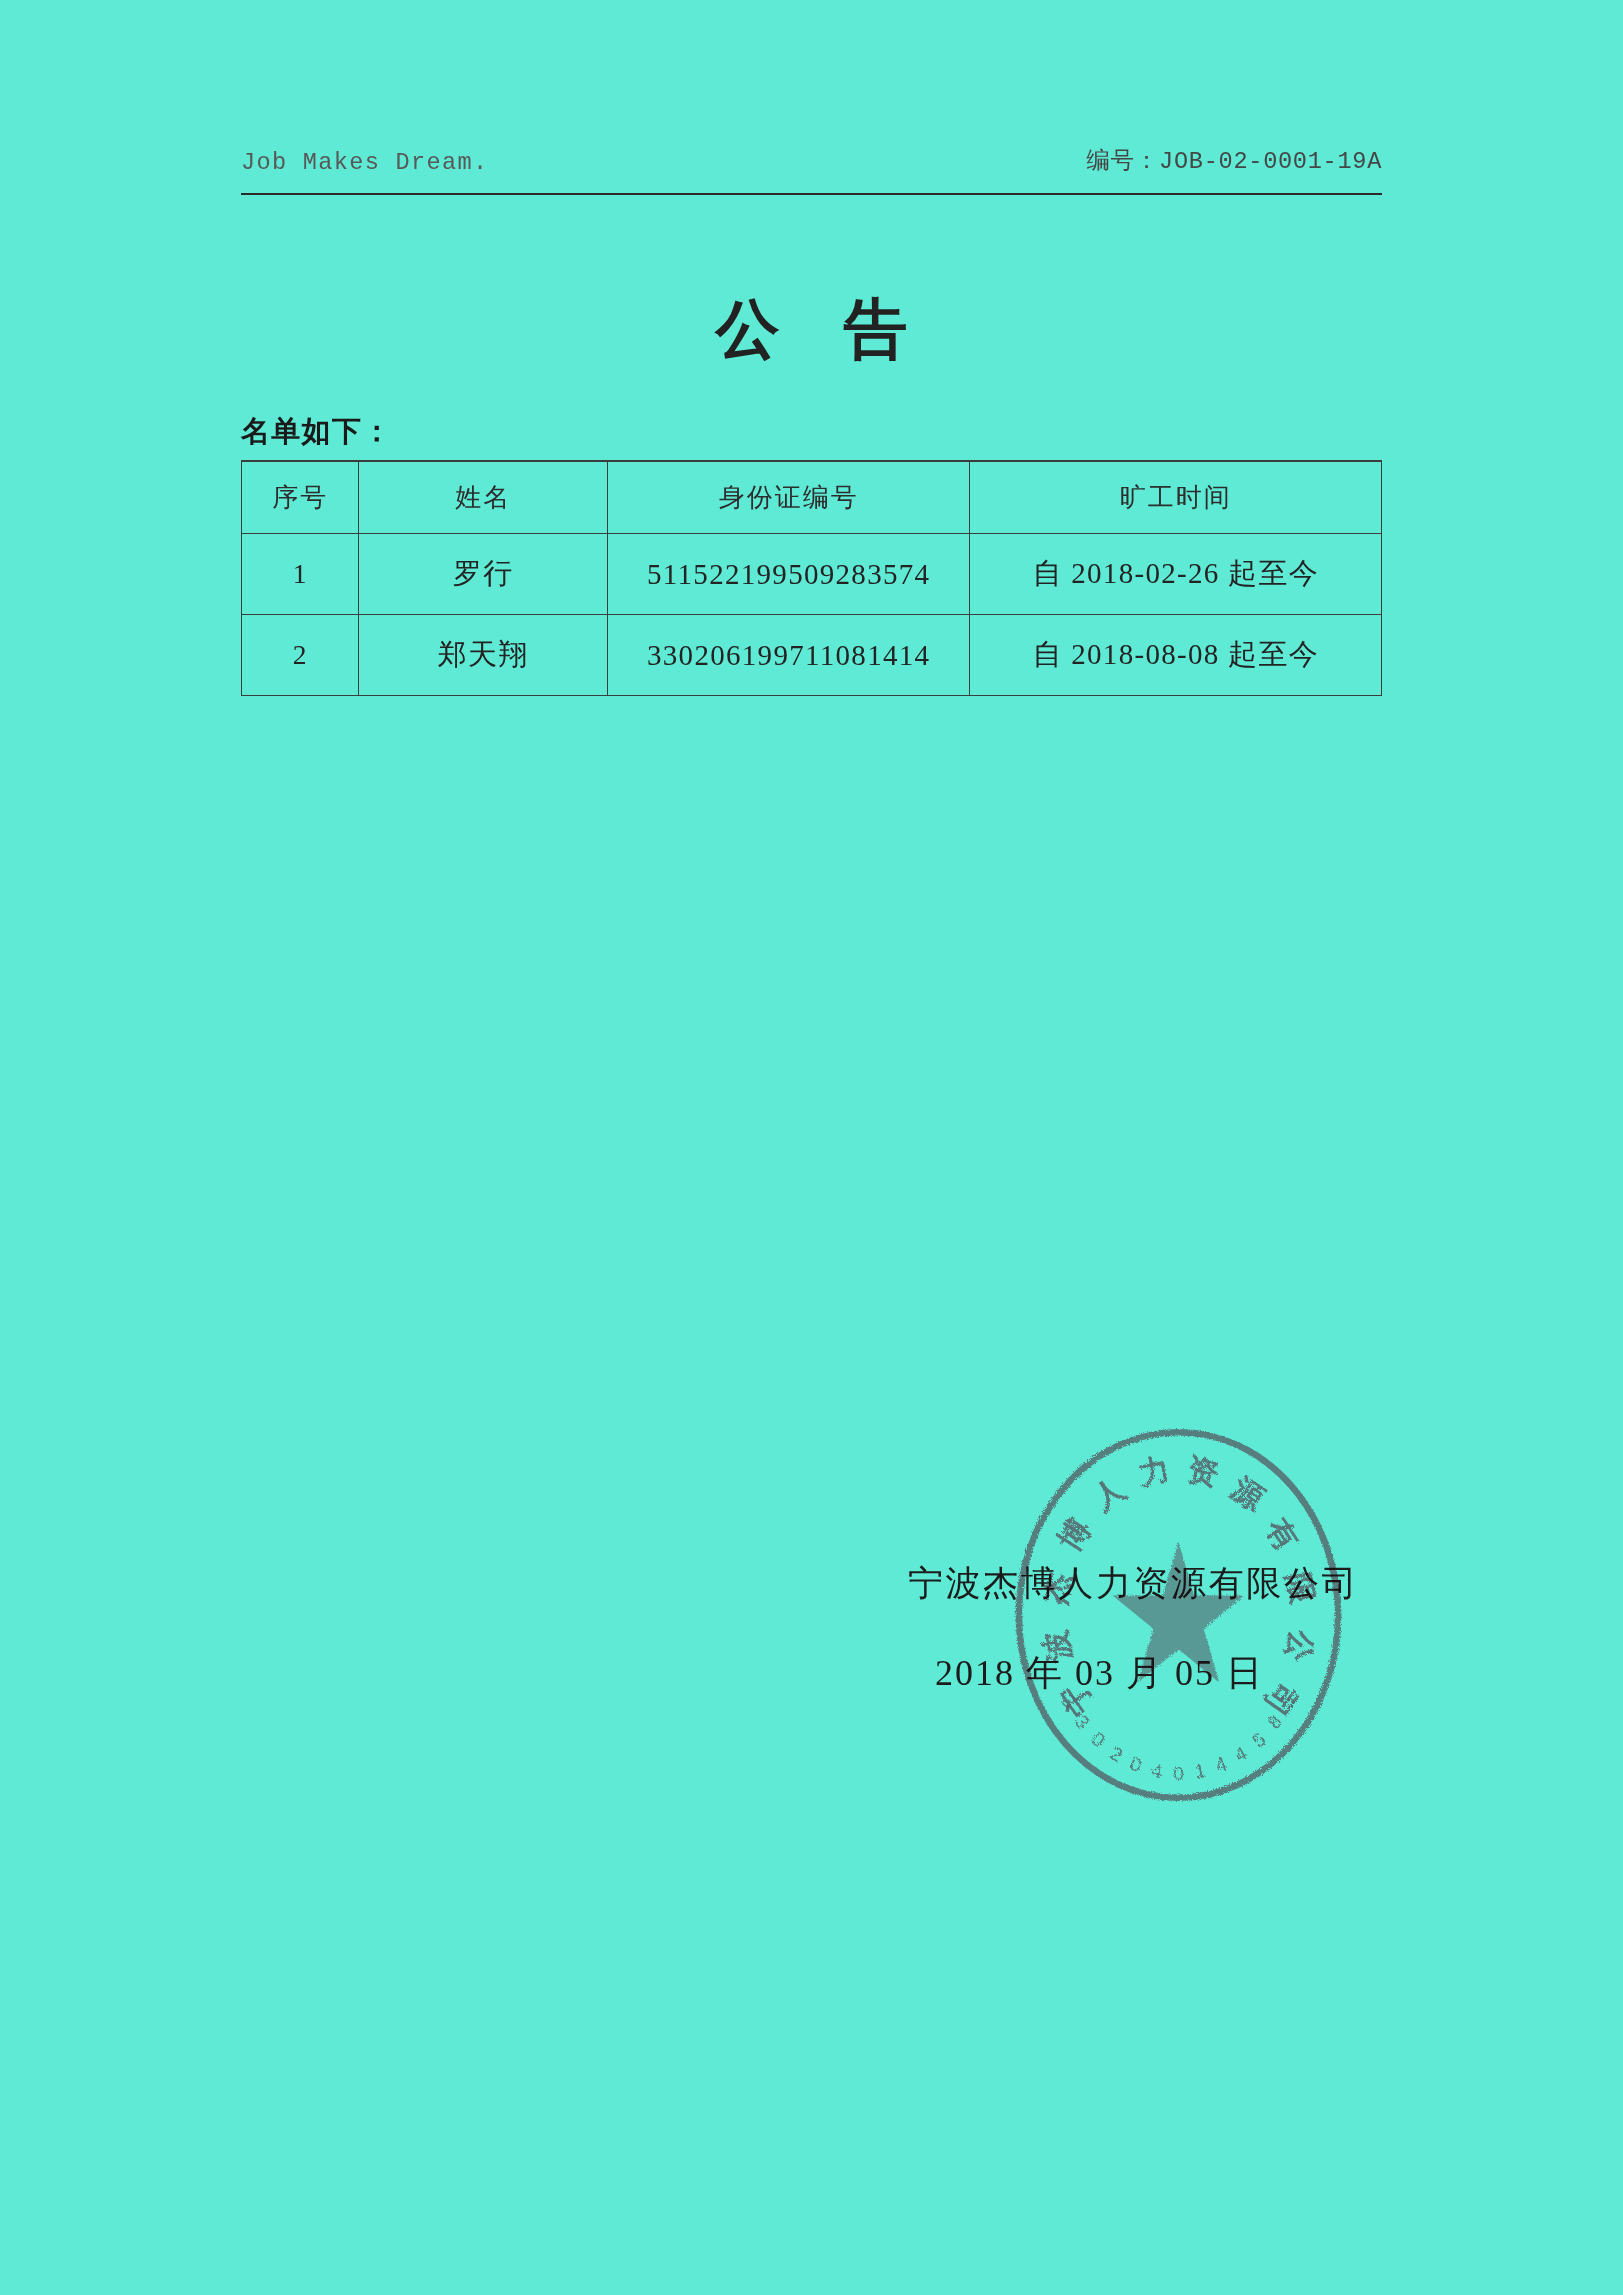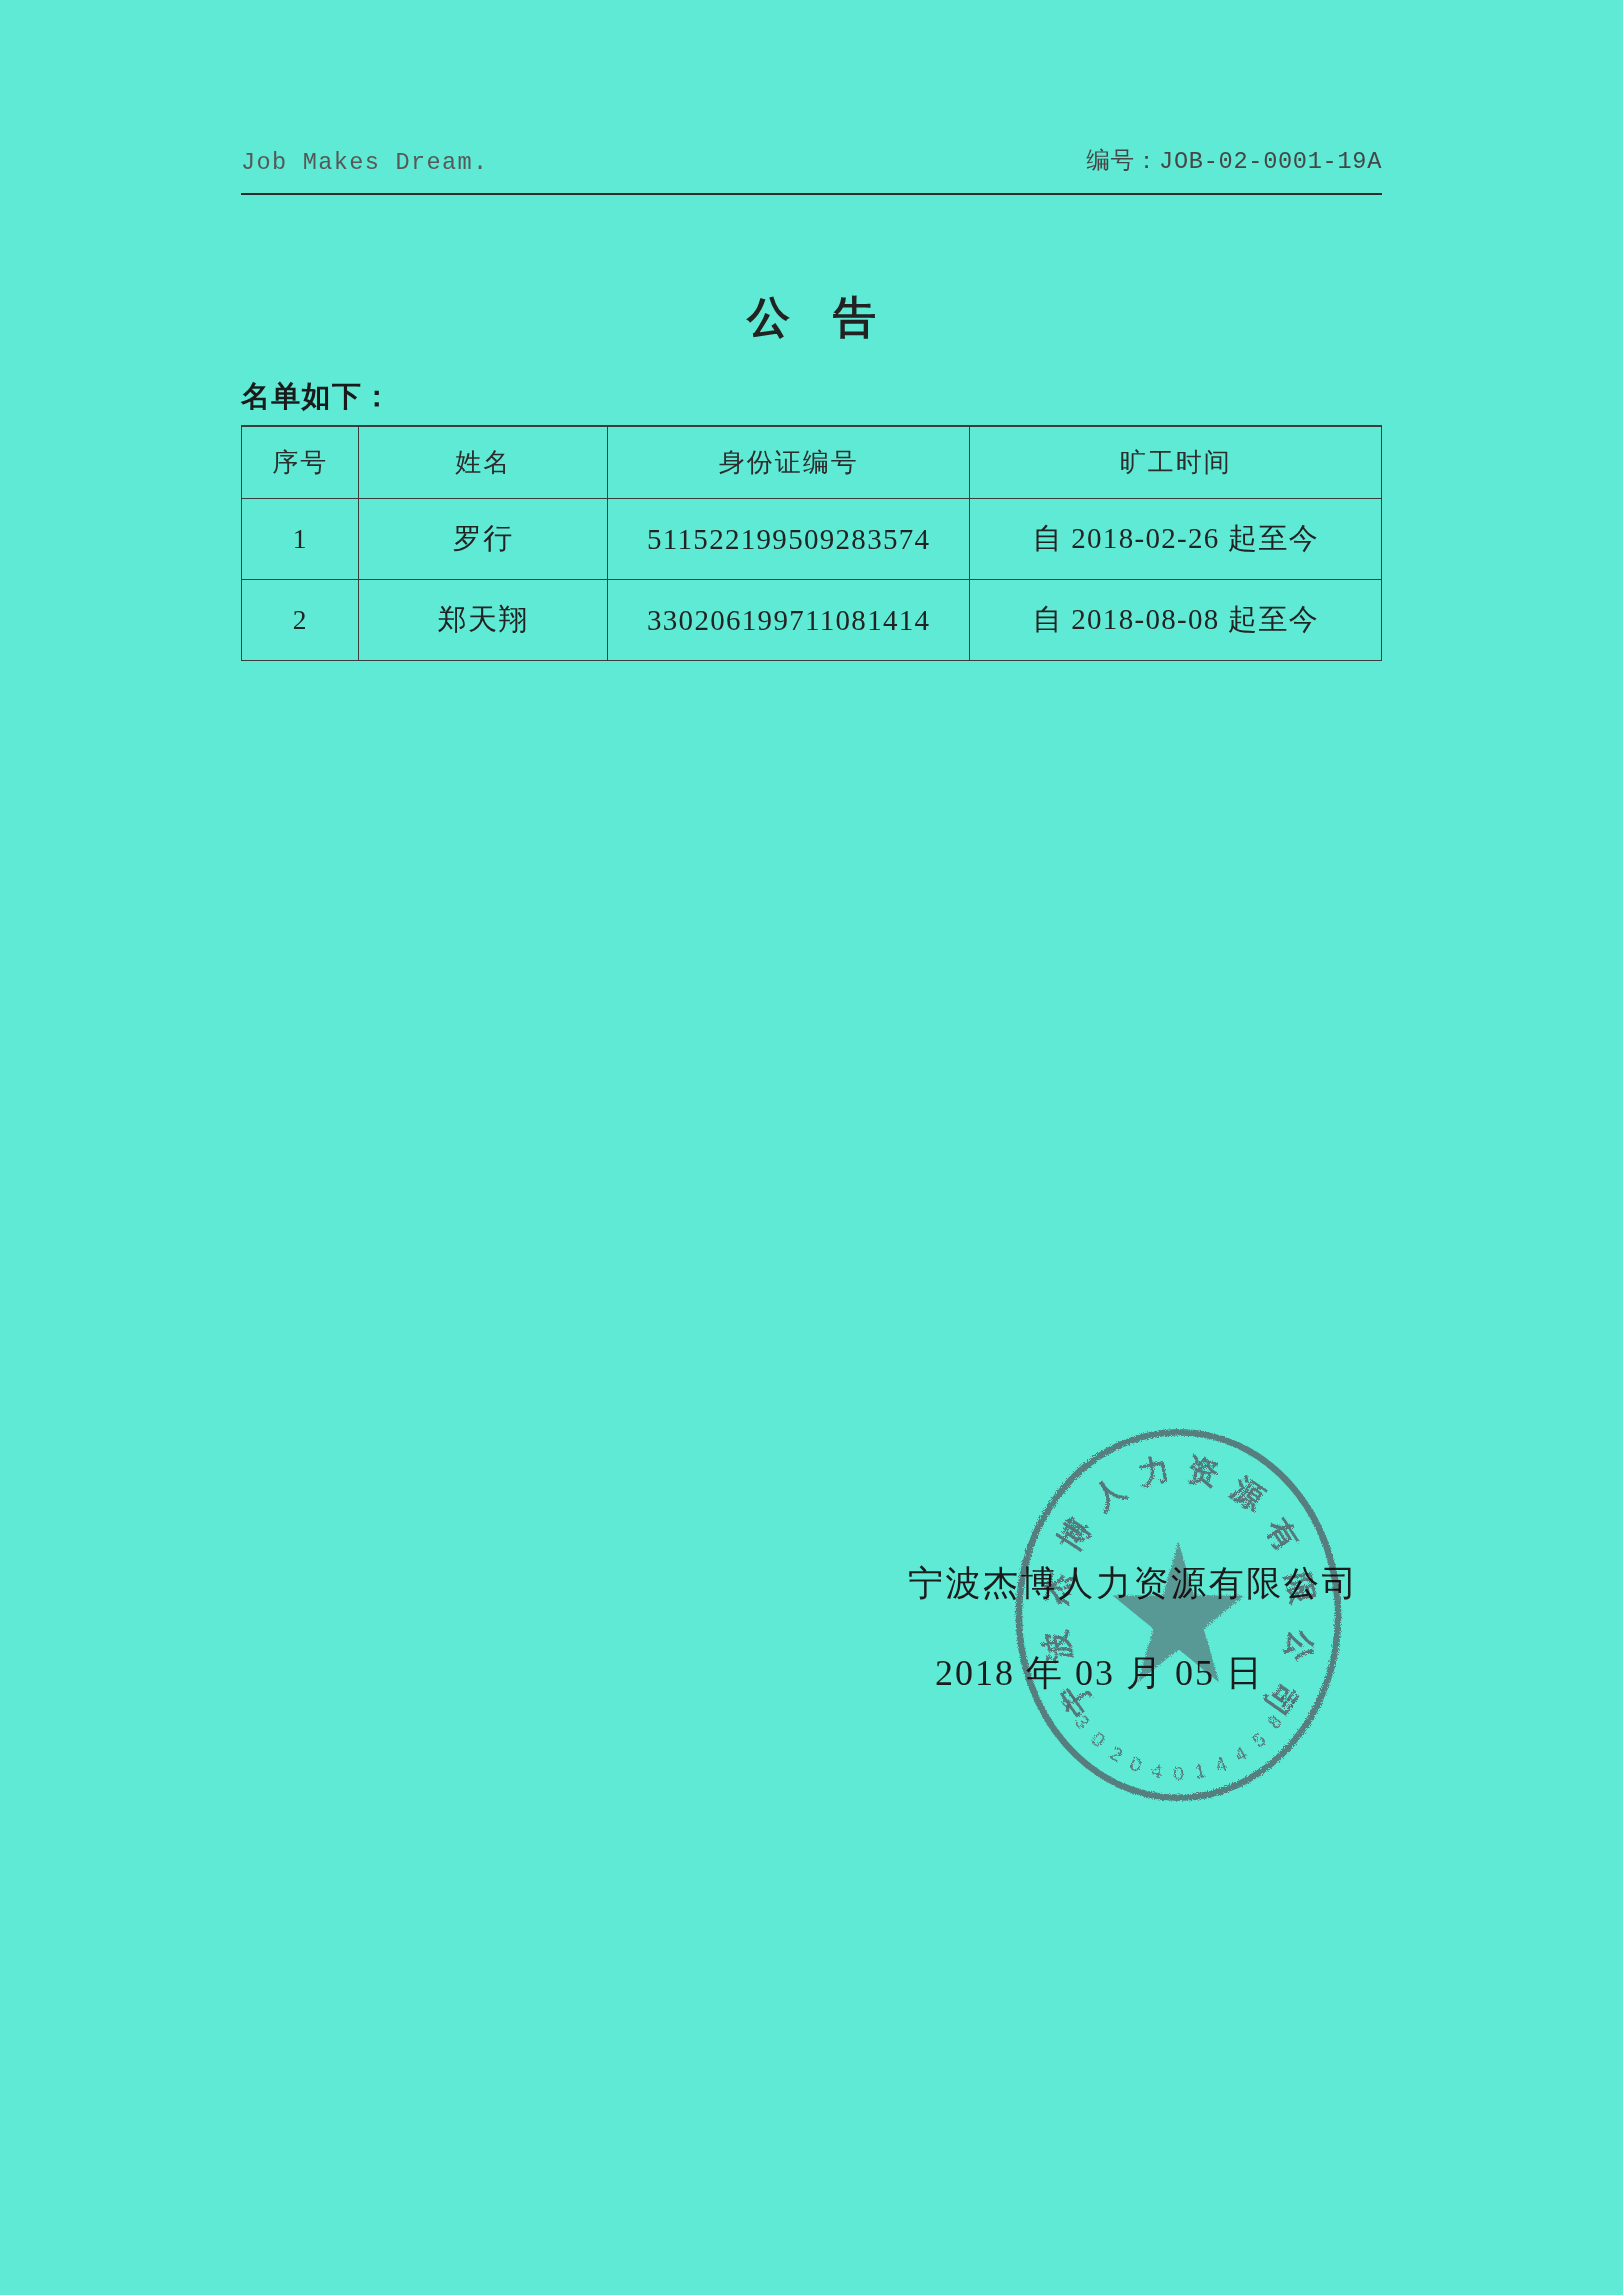--- a/index.html
+++ b/index.html
@@ -18,21 +18,21 @@
     padding-top:144px; padding-bottom:17px;
     border-bottom:2.6px solid #2a2a2a;
     font-family:"Liberation Mono","DejaVu Sans Mono",monospace;
   }
   .slogan { font-size:23.6px; color:#585858; letter-spacing:1.3px; }
   .doc-number { font-size:23.6px; color:#464646; letter-spacing:0.7px; }
 
   
   .doc-title {
     margin-top:97px; text-align:center;
-    font-size:43px; font-weight:700; line-height:1.2; color:#222;
+    font-size:64px; font-weight:700; line-height:1.2; color:#222;
   }
 
   
   .body-paragraph {
     margin-top:123px;
     font-size:31px; line-height:2.2; letter-spacing:0.16em;
     text-indent:2em; text-align:justify; text-justify:inter-character;
     color:#242424;
   }
   .list-label { margin-top:33px; font-size:29px; font-weight:700; letter-spacing:1.3px; color:#1a1a1a; }

